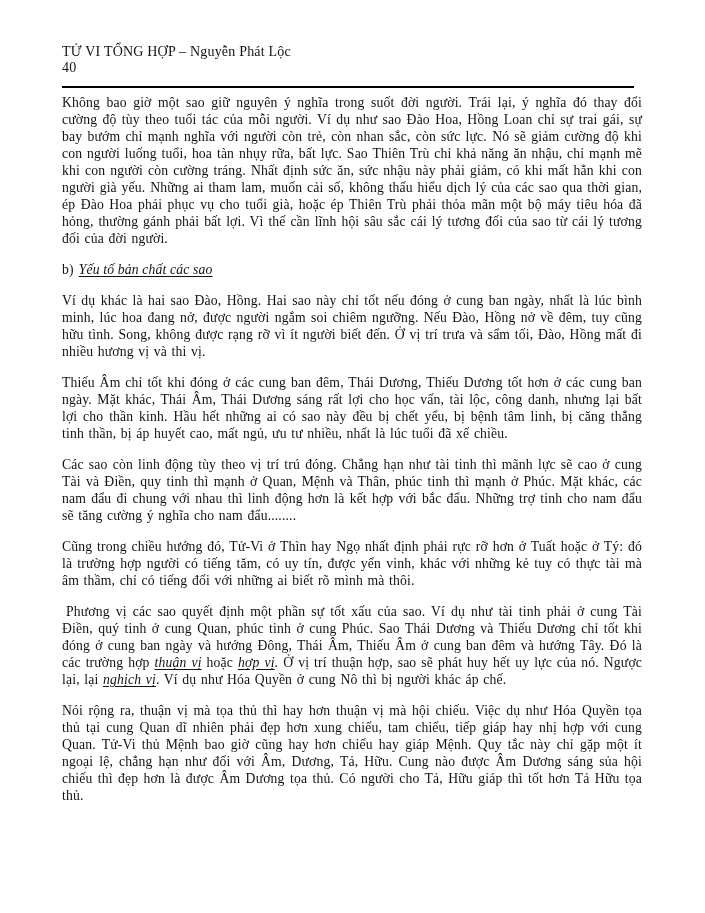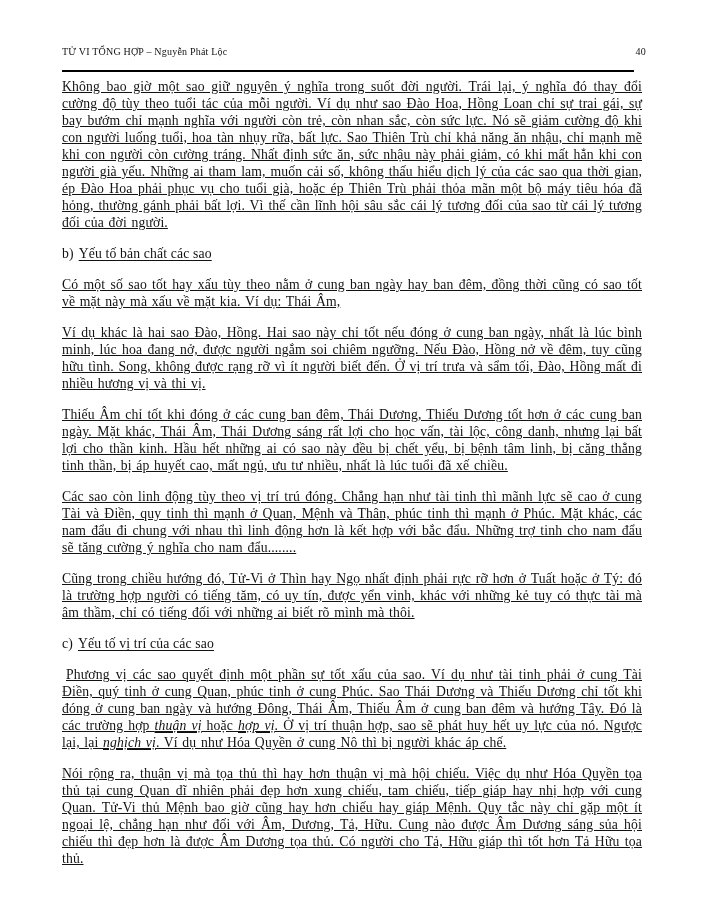--- a/index.html
+++ b/index.html
@@ -12,77 +12,75 @@
     box-sizing: border-box;
     padding: 44px 59px 0 62px;
     font-family: "Liberation Serif", "DejaVu Serif", serif;
     color: #121212;
     overflow: hidden;
   }
   .header {
     display: flex;
     justify-content: space-between;
     align-items: baseline;
-    font-size: 10px;
+    font-size: 14px;
     line-height: 16px;
     letter-spacing: 0.2px;
+    flex-direction: column;
   }
   .rule {
     border: none;
     border-top: 2px solid #000;
     margin: 10px 0 6px 0;
     width: 98%;
   }
   .body-text { font-size: 13.7px; line-height: 17px; }
   .para {
     margin: 0 4px 14px 0;
     text-align: justify;
     letter-spacing: 0.15px;
     word-spacing: 1px;
-    text-decoration: underline;
   }
   .para.indent { text-indent: 4px; }
   .heading {
     margin: 0 0 14px 0;
     font-size: 13.7px;
     font-weight: normal;
     letter-spacing: 0.15px;
   }
-  .hlabel { text-decoration: underline; margin-left: 5px; text-underline-offset: 2px; }
+  .hlabel { text-decoration: underline; margin-left: 5px; text-underline-offset: 2px; font-style: italic; }
   .term { font-style: italic; text-decoration: underline; text-underline-offset: 2px; }
 </style>
 </head>
 <body>
 
 <div class="page">
 
   <div class="header">
     <span>TỬ VI TỔNG HỢP – Nguyễn Phát Lộc</span>
     <span>40</span>
   </div>
 
   <hr class="rule">
 
   <div class="body-text">
 
     <p class="para">Không bao giờ một sao giữ nguyên ý nghĩa trong suốt đời người.  Trái lại, ý nghĩa đó thay đổi cường độ tùy theo tuổi tác của mỗi người.  Ví dụ như sao Đào Hoa, Hồng Loan chỉ sự trai gái, sự bay bướm chỉ mạnh nghĩa với người còn trẻ, còn nhan sắc, còn sức lực.  Nó sẽ giảm cường độ khi con người luống tuổi, hoa tàn nhụy rữa, bất lực.  Sao Thiên Trù chỉ khả năng ăn nhậu, chỉ mạnh mẽ khi con người còn cường tráng.  Nhất định sức ăn, sức nhậu này phải giảm, có khi mất hẳn khi con người già yếu.  Những ai tham lam, muốn cải số, không thấu hiểu dịch lý của các sao qua thời gian, ép Đào Hoa phải phục vụ cho tuổi già, hoặc ép Thiên Trù phải thỏa mãn một bộ máy tiêu hóa đã hỏng, thường gánh phải bất lợi.  Vì thế cần lĩnh hội sâu sắc cái lý tương đối của sao từ cái lý tương đối của đời người.</p>
 
     <h2 class="heading"><span>b)</span><span class="hlabel">Yếu tố bản chất các sao</span></h2>
 
-    <p class="para">Có một số sao tốt hay xấu tùy theo nằm ở cung ban ngày hay ban đêm, đồng thời cũng có sao tốt về mặt này mà xấu về mặt kia. Ví dụ: Thái Âm,</p>
 
     <p class="para">Ví dụ khác là hai sao Đào, Hồng. Hai sao này chỉ tốt nếu đóng ở cung ban ngày, nhất là lúc bình minh, lúc hoa đang nở, được người ngắm soi chiêm ngưỡng.  Nếu Đào, Hồng nở về đêm, tuy cũng hữu tình.  Song, không được rạng rỡ vì ít người biết đến.  Ở vị trí trưa và sẩm tối, Đào, Hồng mất đi nhiều hương vị và thi vị.</p>
 
     <p class="para">Thiếu Âm chỉ tốt khi đóng ở các cung ban đêm, Thái Dương, Thiếu Dương tốt hơn ở các cung ban ngày.  Mặt khác, Thái Âm, Thái Dương sáng rất lợi cho học vấn, tài lộc, công danh, nhưng lại bất lợi cho thần kinh.  Hầu hết những ai có sao này đều bị chết yểu, bị bệnh tâm linh, bị căng thẳng tinh thần, bị áp huyết cao, mất ngủ, ưu tư nhiều, nhất là lúc tuổi đã xế chiều.</p>
 
     <p class="para">Các sao còn linh động tùy theo vị trí trú đóng.  Chẳng hạn như tài tinh thì mãnh lực sẽ cao ở cung Tài và Điền, quy tinh thì mạnh ở Quan, Mệnh và Thân, phúc tinh thì mạnh ở Phúc.  Mặt khác, các nam đẩu đi chung với nhau thì linh động hơn là kết hợp với bắc đẩu.  Những trợ tinh cho nam đẩu sẽ tăng cường ý nghĩa cho nam đẩu........</p>
 
     <p class="para">Cũng trong chiều hướng đó, Tử-Vi ở Thìn hay Ngọ nhất định phải rực rỡ hơn ở Tuất hoặc ở Tý:  đó là trường hợp người có tiếng tăm, có uy tín, được yển vinh, khác với những kẻ tuy có thực tài mà âm thầm, chỉ có tiếng đối với những ai biết rõ mình mà thôi.</p>
 
-    <h2 class="heading"><span>c)</span><span class="hlabel">Yếu tố vị trí của các sao</span></h2>
 
     <p class="para indent"><span>Phương vị các sao quyết định một phần sự tốt xấu của sao.  Ví dụ như tài tinh phải ở cung Tài Điền, quý tinh ở cung Quan, phúc tinh ở cung Phúc.  Sao Thái Dương và Thiếu Dương chỉ tốt khi đóng ở cung ban ngày và hướng Đông, Thái Âm, Thiếu Âm ở cung ban đêm và hướng Tây.  Đó là các trường hợp </span><span class="term">thuận vị</span><span> hoặc </span><span class="term">hợp vị</span><span>. Ở vị trí thuận hợp, sao sẽ phát huy hết uy lực của nó.  Ngược lại, lại </span><span class="term">nghịch vị</span><span>.  Ví dụ như Hóa Quyền ở cung Nô thì bị người khác áp chế.</span></p>
 
     <p class="para">Nói rộng ra, thuận vị mà tọa thủ thì hay hơn thuận vị mà hội chiếu.  Việc dụ như Hóa Quyền tọa thủ tại cung Quan dĩ nhiên phải đẹp hơn xung chiếu, tam chiếu, tiếp giáp hay nhị hợp với cung Quan.  Tử-Vi thủ Mệnh bao giờ cũng hay hơn chiếu hay giáp Mệnh.  Quy tắc này chỉ gặp một ít ngoại lệ, chẳng hạn như đối với Âm, Dương, Tả, Hữu.  Cung nào được Âm Dương sáng sủa hội chiếu thì đẹp hơn là được Âm Dương tọa thủ.  Có người cho Tả, Hữu giáp thì tốt hơn Tả Hữu tọa thủ.</p>
 
   </div>
 
 </div>
 
 </body></html>

